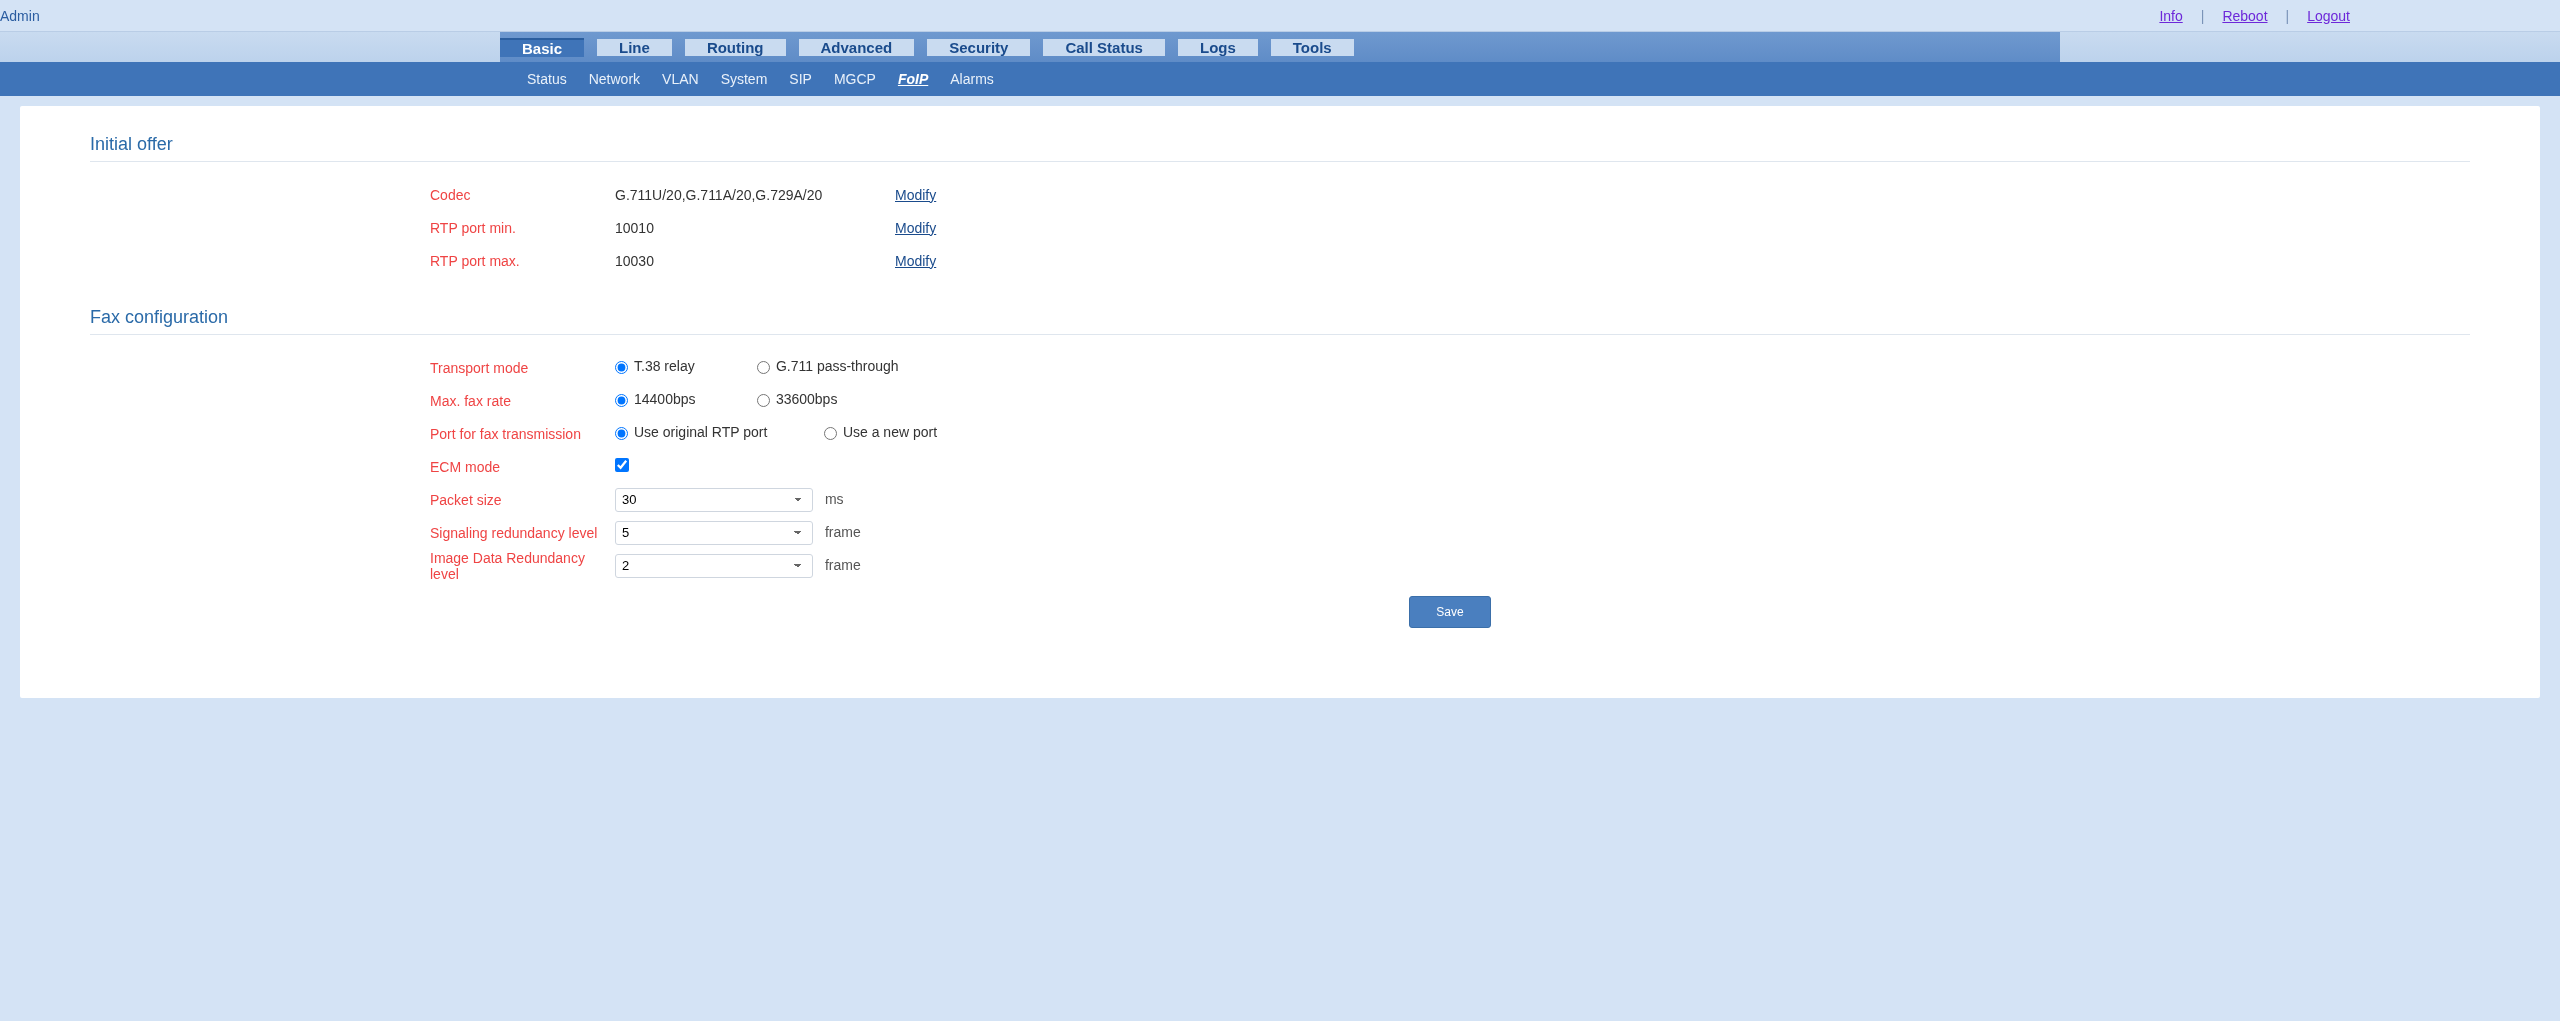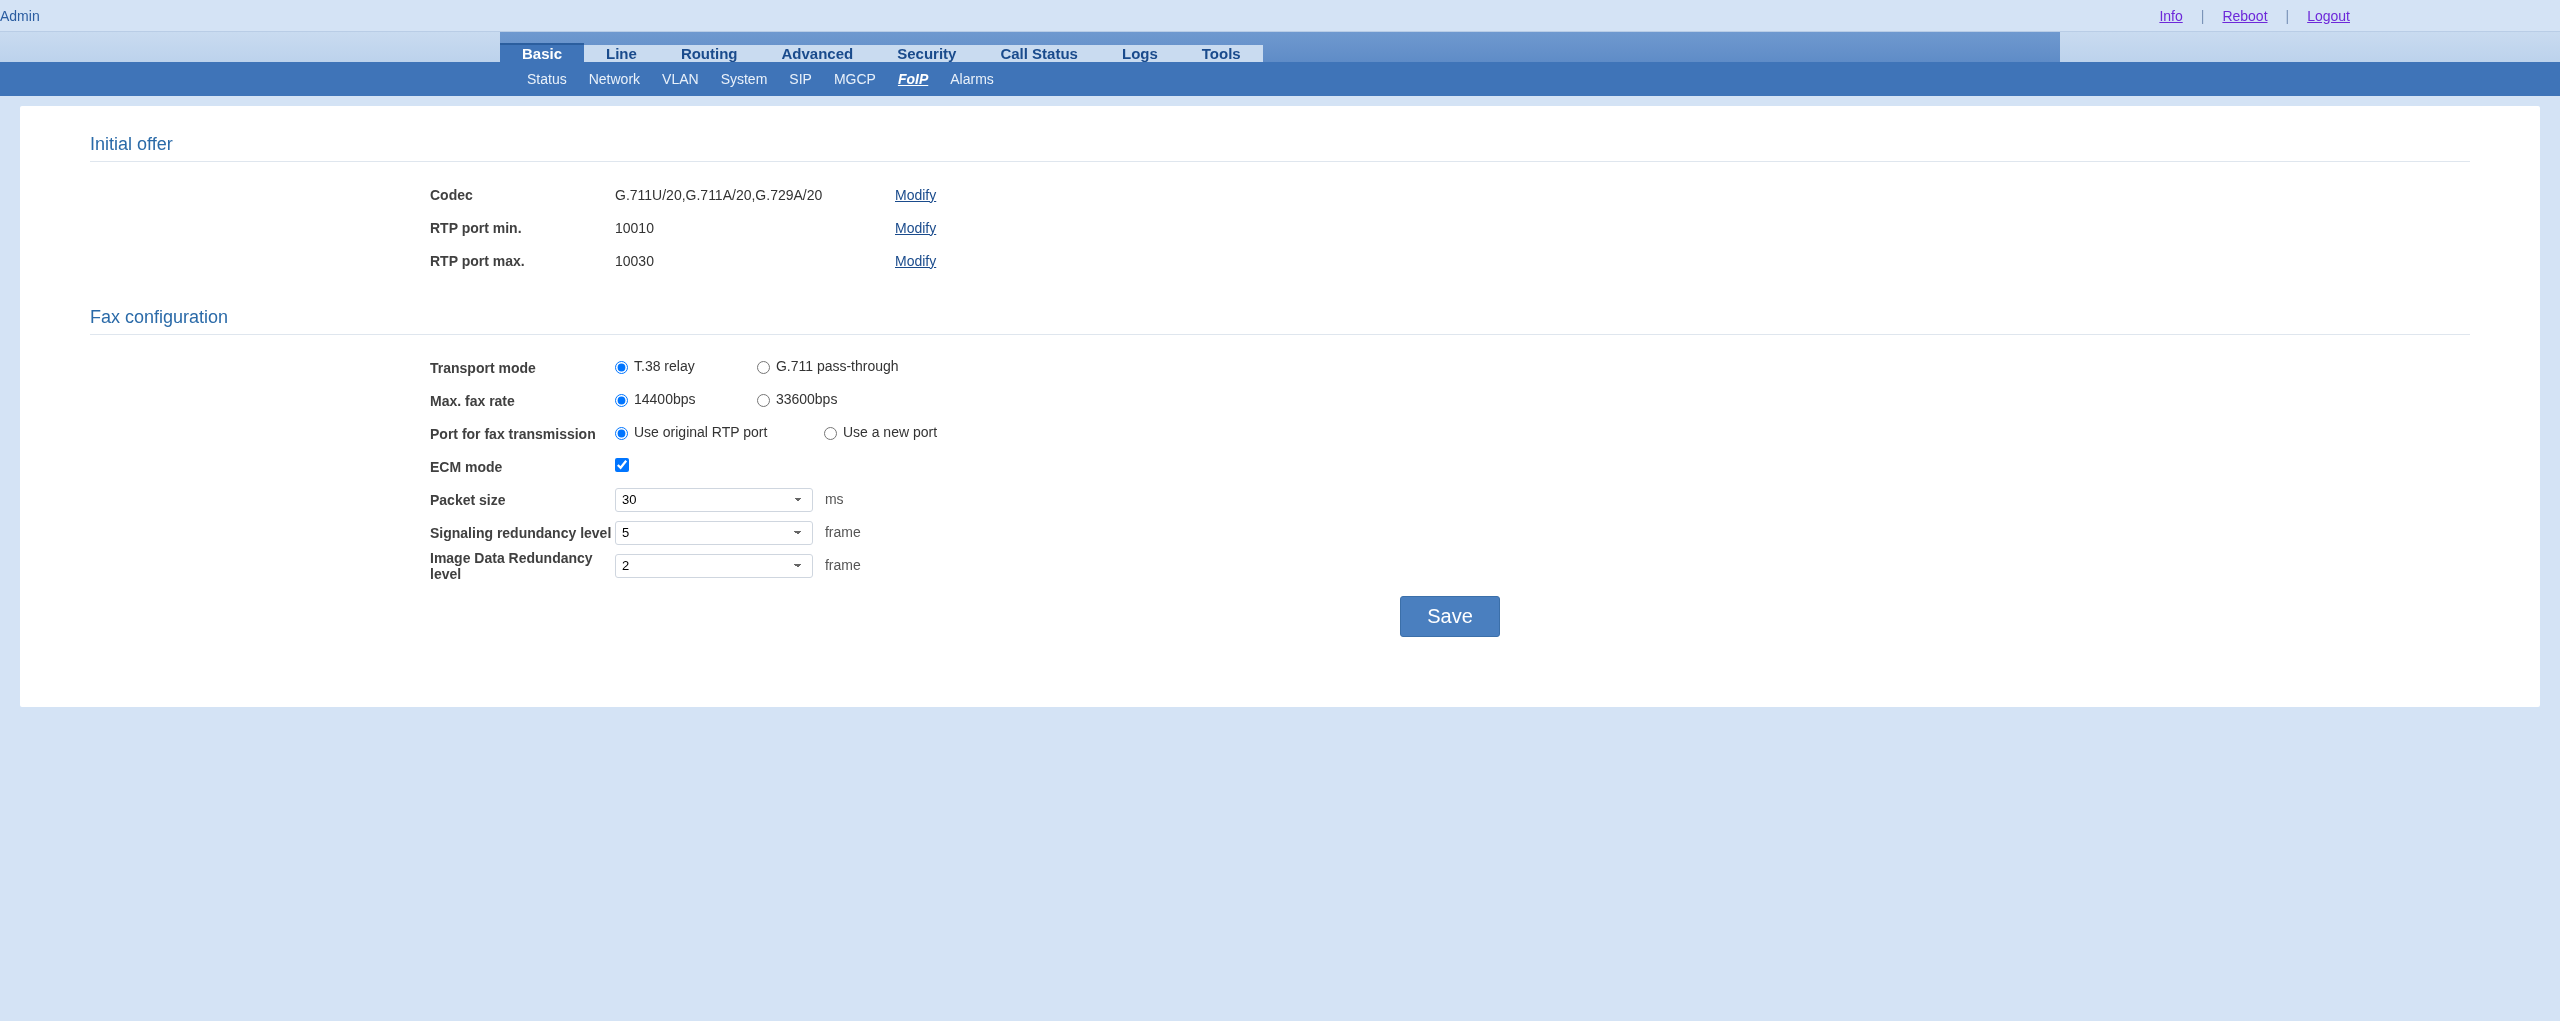--- a/index.html
+++ b/index.html
@@ -32,21 +32,22 @@
     color: #2a5ca0;
   }
   .topbar .sep {
     color: #7a94b8;
     padding: 0 4px;
   }
   .mainnav {
     background: linear-gradient(#6f99cf, #5f8cc7);
     height: 30px;
     display: flex;
-    align-items: flex-end;
+    align-items: center;
+    gap: 13px;
   }
   .mainnav .tab {
     color: #1a4b8c;
     font-weight: 600;
     font-size: 15px;
     padding: 0 22px;
     display: flex;
     align-items: center;
     cursor: pointer;
     background: #c9dbf0;
@@ -100,22 +101,21 @@
     margin-left: 340px;
     margin-bottom: 30px;
   }
   .row {
     display: flex;
     align-items: center;
     min-height: 33px;
   }
   .row .label {
     width: 185px;
-    color: #404040;
-    font-weight: bold;
+    color: #ef4444;
   }
   .row .value {
     width: 280px;
     color: #333;
   }
   .row .mod {
     width: 120px;
   }
   .row .mod a {
     color: #1a4b8c;
@@ -143,21 +143,21 @@
   .checkbox { width:14px; height:14px; }
   .save-row {
     display:flex; justify-content:center; margin-top: 14px;
   }
   .save-btn {
     background: #4a7fbf;
     color: #fff;
     border: 1px solid #3b6fa9;
     border-radius: 3px;
     padding: 8px 26px;
-    font-size: 20px;
+    font-size: 12px;
     cursor: pointer;
   }
   .form-table2 .label { width: 185px; }
   .wide-radio .radio-opt:first-child { min-width: 175px; }
 </style>
 </head>
 <body>
 
 <div class="topbar">
   <div class="admin">Admin</div>

